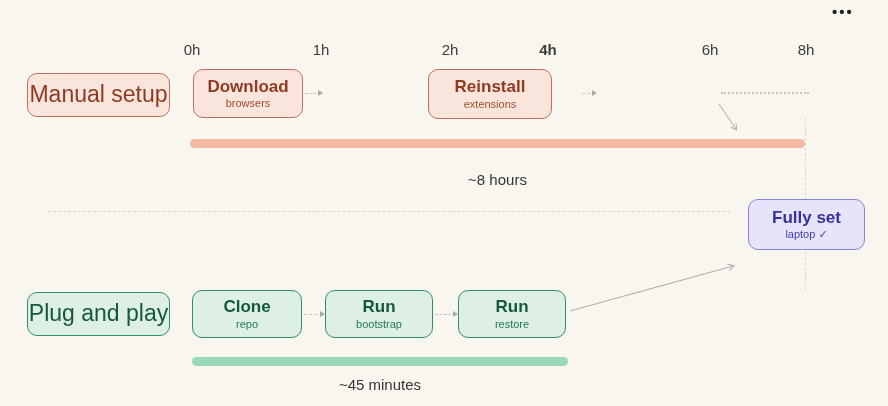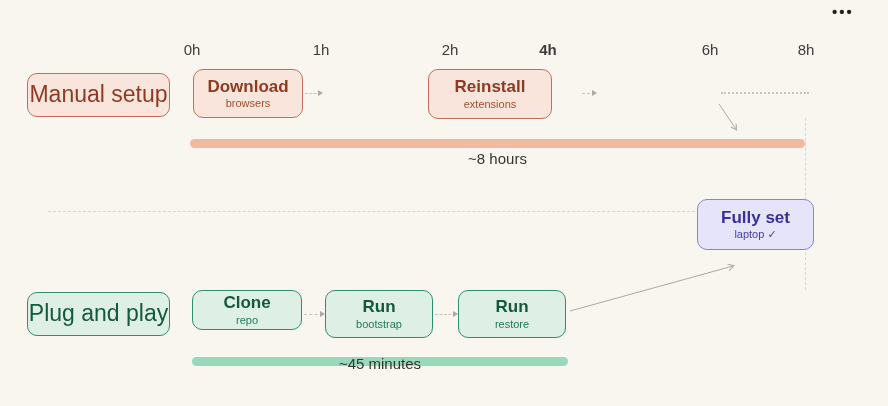--- a/index.html
+++ b/index.html
@@ -39,21 +39,21 @@
   .connector{position:absolute;height:0;border-top:1.2px dashed var(--dot-gray);}
   .connector::after{content:'';position:absolute;right:-2px;top:-4px;border-left:5px solid var(--arrow-gray);border-top:3.5px solid transparent;border-bottom:3.5px solid transparent;}
 
   .dotted-line{position:absolute;height:0;border-top:2px dotted var(--dot-gray);}
   .divider{position:absolute;height:0;border-top:1.2px dashed var(--line-gray);}
   .vline{position:absolute;width:0;border-left:1.2px dashed var(--line-gray);}
 
   .bar{position:absolute;height:9px;border-radius:5px;}
   .bar-manual{background:var(--manual-bar);}
   .bar-fast{background:var(--fast-bar);}
-  .duration{position:absolute;text-align:center;font-size:15px;color:var(--text-dark);}
+  .duration{position:absolute;text-align:center;font-size:15px;color:var(--text-dark);margin-top:21px;}
 
   .overlay{position:absolute;left:0;top:0;pointer-events:none;}
 </style>
 </head>
 <body style="background: rgb(249, 246, 239);">
 
 <div class="canvas">
 
   <div class="menu-icon">•••</div>
 
@@ -82,28 +82,28 @@
 
 
   <div class="dotted-line" style="left:721px;top:92px;width:88px;"></div>
 
   <div class="bar bar-manual" style="left:190px;top:139px;width:615px;"></div>
   <div class="duration" style="left:190px;top:150px;width:615px;">~8 hours</div>
 
   <div class="divider" style="left:48px;top:211px;width:682px;"></div>
   <div class="vline" style="left:805px;top:118px;height:172px;"></div>
 
-  <div class="box result-style" style="left:697px;top:199px;width:117px;height:51px;">
+  <div class="box result-style" style="left:748px;top:199px;width:117px;height:51px;">
     <div class="box-title">Fully set</div>
     <div class="box-sub">laptop ✓</div>
   </div>
 
   <div class="box fast-style row-label" style="left:27px;top:292px;width:143px;height:44px;border-radius:10px;">Plug and play</div>
 
-  <div class="box fast-style" style="left:192px;top:290px;width:110px;height:40px;">
+  <div class="box fast-style" style="left:192px;top:290px;width:110px;height:48px;">
     <div class="box-title">Clone</div>
     <div class="box-sub">repo</div>
   </div>
   <div class="connector" style="left:304px;top:314px;width:19px;"></div>
 
   <div class="box fast-style" style="left:325px;top:290px;width:108px;height:48px;">
     <div class="box-title">Run</div>
     <div class="box-sub">bootstrap</div>
   </div>
   <div class="connector" style="left:435px;top:314px;width:21px;"></div>

